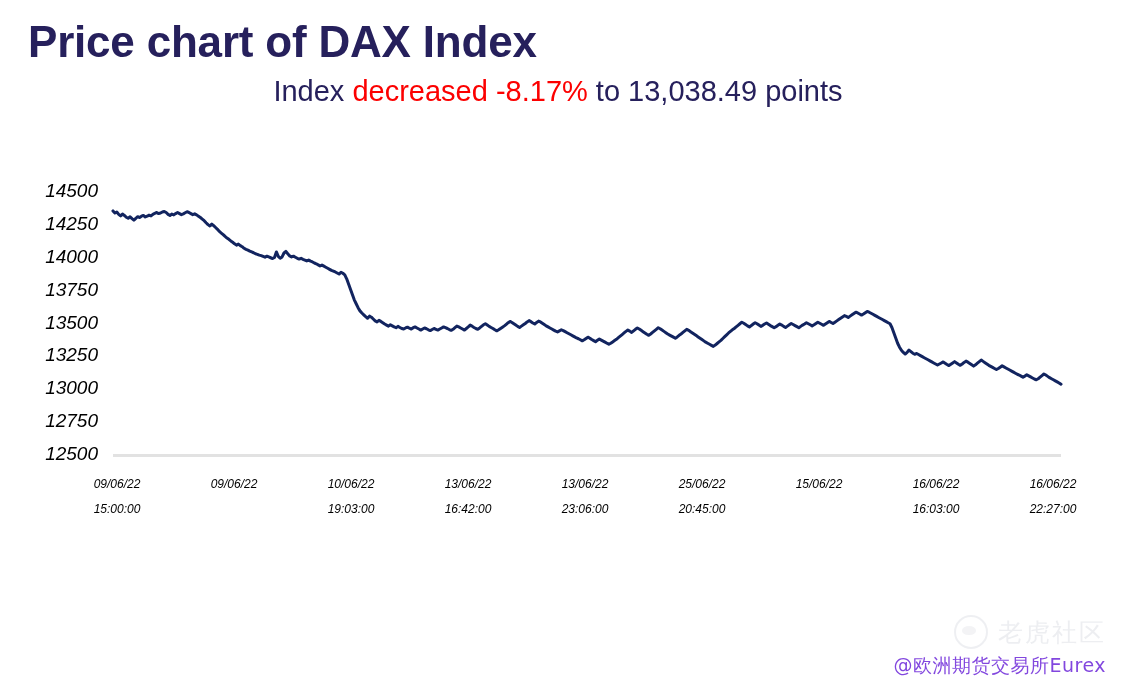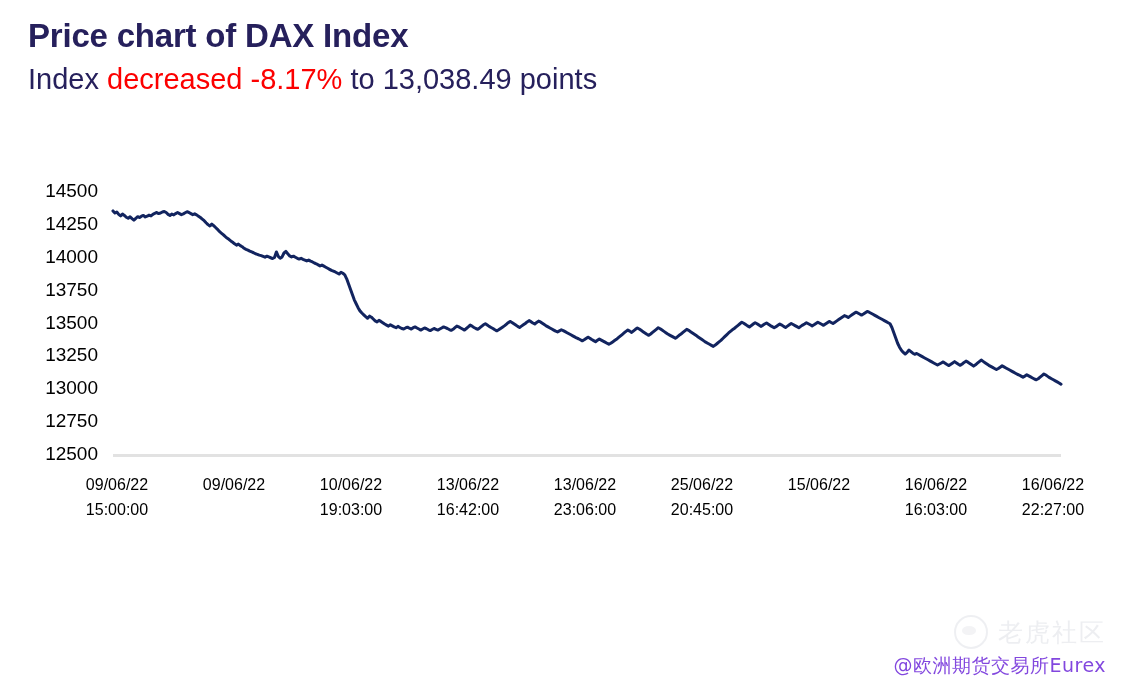--- a/index.html
+++ b/index.html
@@ -17,50 +17,52 @@
   }
 
   
   #header {
     position: absolute;
     left: 28px;
     top: 18px;
     width: 1060px;
   }
   #chart-title {
-    font-size: 33px;
+    font-size: 44px;
     font-weight: bold;
     color: #26205c;
     letter-spacing: -0.2px;
     line-height: 1.1;
     margin: 0;
     white-space: nowrap;
   }
   #chart-subtitle {
     margin: 9px 0 0 0;
     font-size: 29px;
     font-weight: normal;
     color: #26205c;
     line-height: 1.15;
     white-space: nowrap;
+    text-align: center;
   }
   #chart-subtitle .hl {
     color: #fc0000;
   }
   #chart-subtitle span {
     white-space: pre;
   }
 
   
   #plot-wrap {
     position: absolute;
     left: 0;
     top: 0;
     width: 900px;
     height: 693px;
+    font-style: italic;
   }
   #plot-svg {
     position: absolute;
     left: 0;
     top: 0;
   }
 
   
   .y-tick-label {
     position: absolute;
@@ -88,21 +90,21 @@
     position: absolute;
     left: 0;
     top: 472px;
     width: 1124px;
     height: 60px;
   }
   .x-tick-label {
     position: absolute;
     width: 130px;
     text-align: center;
-    font-size: 16px;
+    font-size: 12px;
     color: #000000;
     line-height: 25px;
     white-space: nowrap;
   }
   .x-tick-label .d2 {
     display: block;
   }
 
   
   #watermark {

